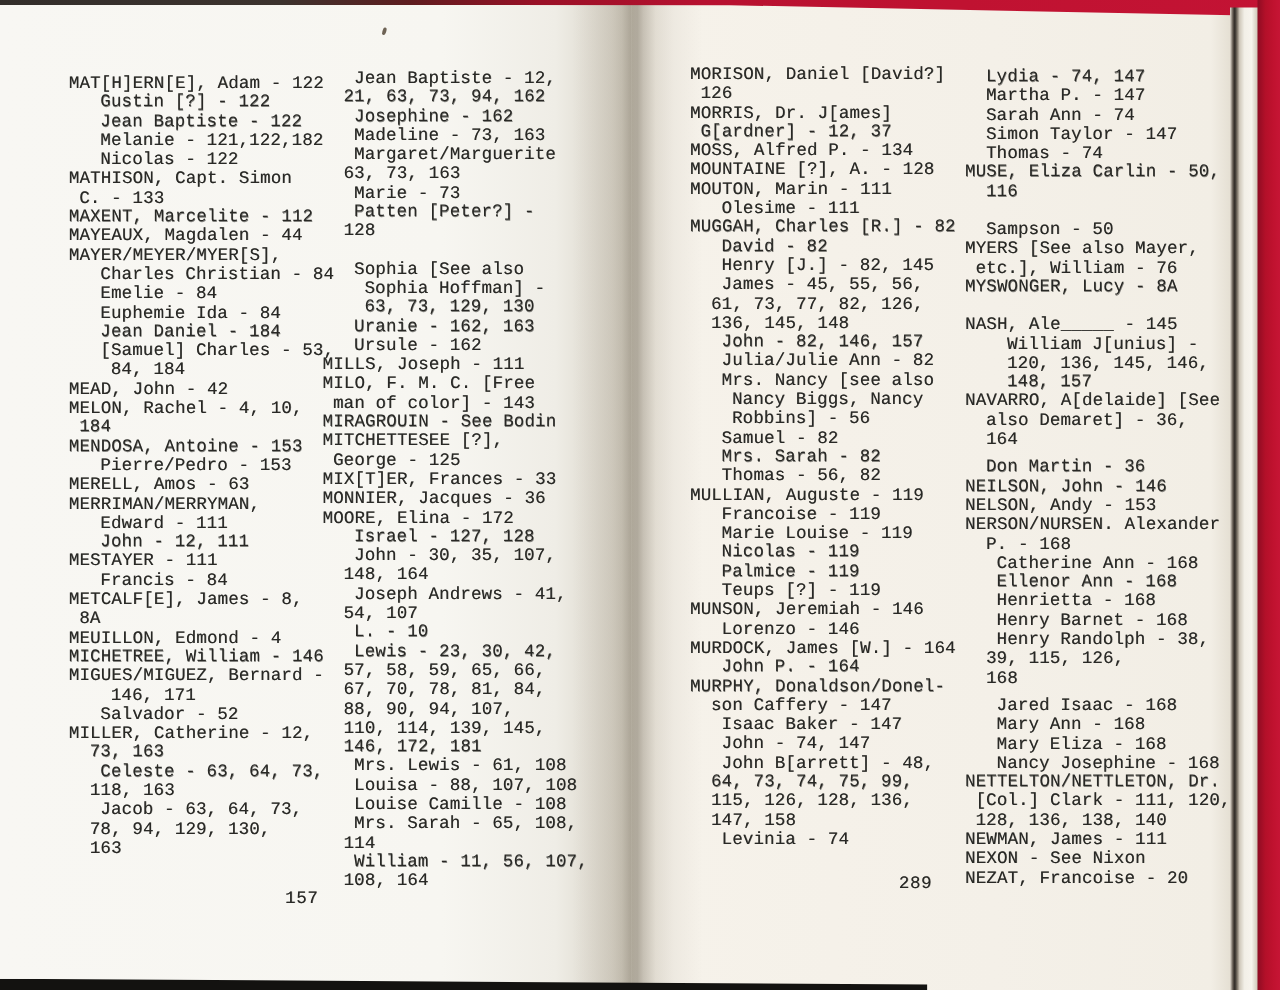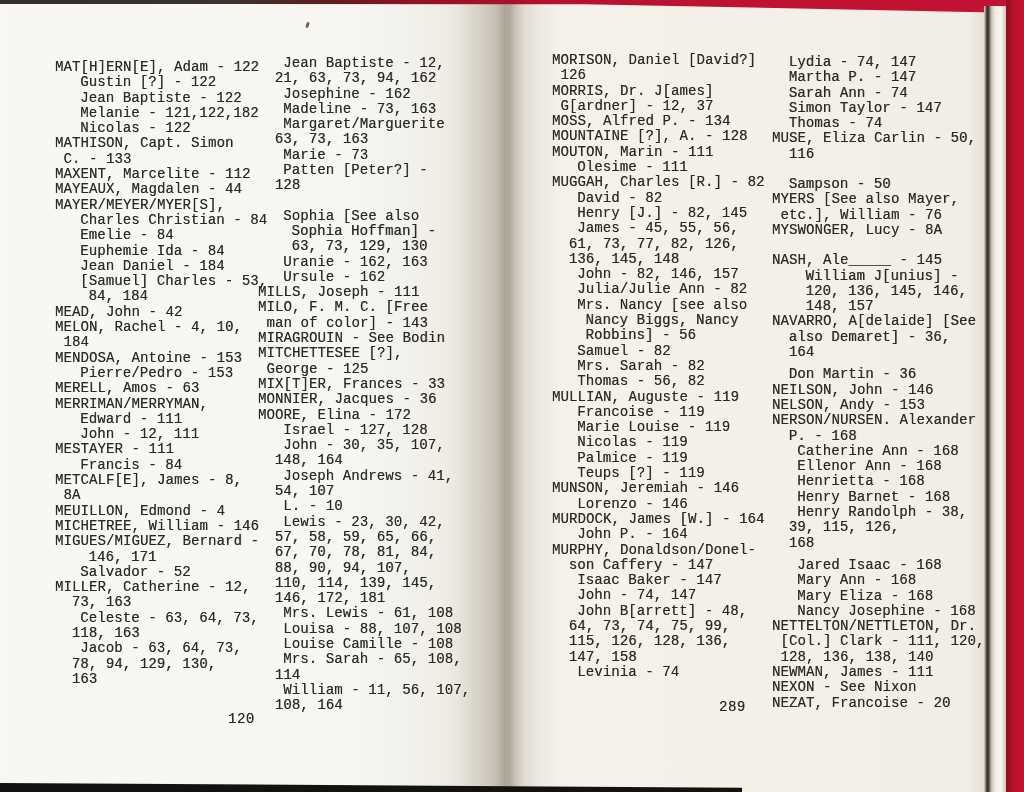--- a/index.html
+++ b/index.html
@@ -73,21 +73,21 @@
 
   <div class="page-left"></div>
   <div class="page-right"></div>
   <div class="gutter"></div>
 
   <div class="col c1"><div class="line" style="padding-left: 0ch;">MAT[H]ERN[E], Adam - 122</div><div class="line" style="padding-left: 3ch;">Gustin [?] - 122</div><div class="line" style="padding-left: 3ch;">Jean Baptiste - 122</div><div class="line" style="padding-left: 3ch;">Melanie - 121,122,182</div><div class="line" style="padding-left: 3ch;">Nicolas - 122</div><div class="line" style="padding-left: 0ch;">MATHISON, Capt. Simon</div><div class="line" style="padding-left: 1ch;">C. - 133</div><div class="line" style="padding-left: 0ch;">MAXENT, Marcelite - 112</div><div class="line" style="padding-left: 0ch;">MAYEAUX, Magdalen - 44</div><div class="line" style="padding-left: 0ch;">MAYER/MEYER/MYER[S],</div><div class="line" style="padding-left: 3ch;">Charles Christian - 84</div><div class="line" style="padding-left: 3ch;">Emelie - 84</div><div class="line" style="padding-left: 3ch;">Euphemie Ida - 84</div><div class="line" style="padding-left: 3ch;">Jean Daniel - 184</div><div class="line" style="padding-left: 3ch;">[Samuel] Charles - 53,</div><div class="line" style="padding-left: 4ch;">84, 184</div><div class="line" style="padding-left: 0ch;">MEAD, John - 42</div><div class="line" style="padding-left: 0ch;">MELON, Rachel - 4, 10,</div><div class="line" style="padding-left: 1ch;">184</div><div class="line" style="padding-left: 0ch;">MENDOSA, Antoine - 153</div><div class="line" style="padding-left: 3ch;">Pierre/Pedro - 153</div><div class="line" style="padding-left: 0ch;">MERELL, Amos - 63</div><div class="line" style="padding-left: 0ch;">MERRIMAN/MERRYMAN,</div><div class="line" style="padding-left: 3ch;">Edward - 111</div><div class="line" style="padding-left: 3ch;">John - 12, 111</div><div class="line" style="padding-left: 0ch;">MESTAYER - 111</div><div class="line" style="padding-left: 3ch;">Francis - 84</div><div class="line" style="padding-left: 0ch;">METCALF[E], James - 8,</div><div class="line" style="padding-left: 1ch;">8A</div><div class="line" style="padding-left: 0ch;">MEUILLON, Edmond - 4</div><div class="line" style="padding-left: 0ch;">MICHETREE, William - 146</div><div class="line" style="padding-left: 0ch;">MIGUES/MIGUEZ, Bernard -</div><div class="line" style="padding-left: 4ch;">146, 171</div><div class="line" style="padding-left: 3ch;">Salvador - 52</div><div class="line" style="padding-left: 0ch;">MILLER, Catherine - 12,</div><div class="line" style="padding-left: 2ch;">73, 163</div><div class="line" style="padding-left: 3ch;">Celeste - 63, 64, 73,</div><div class="line" style="padding-left: 2ch;">118, 163</div><div class="line" style="padding-left: 3ch;">Jacob - 63, 64, 73,</div><div class="line" style="padding-left: 2ch;">78, 94, 129, 130,</div><div class="line" style="padding-left: 2ch;">163</div></div>
   <div class="col c2"><div class="line" style="padding-left: 3ch;">Jean Baptiste - 12,</div><div class="line" style="padding-left: 2ch;">21, 63, 73, 94, 162</div><div class="line" style="padding-left: 3ch;">Josephine - 162</div><div class="line" style="padding-left: 3ch;">Madeline - 73, 163</div><div class="line" style="padding-left: 3ch;">Margaret/Marguerite</div><div class="line" style="padding-left: 2ch;">63, 73, 163</div><div class="line" style="padding-left: 3ch;">Marie - 73</div><div class="line" style="padding-left: 3ch;">Patten [Peter?] -</div><div class="line" style="padding-left: 2ch;">128</div><div class="line" style="padding-left: 3ch; margin-top: 15px;">Sophia [See also</div><div class="line" style="padding-left: 4ch;">Sophia Hoffman] -</div><div class="line" style="padding-left: 4ch;">63, 73, 129, 130</div><div class="line" style="padding-left: 3ch;">Uranie - 162, 163</div><div class="line" style="padding-left: 3ch;">Ursule - 162</div><div class="line" style="padding-left: 0ch;">MILLS, Joseph - 111</div><div class="line" style="padding-left: 0ch;">MILO, F. M. C. [Free</div><div class="line" style="padding-left: 1ch;">man of color] - 143</div><div class="line" style="padding-left: 0ch;">MIRAGROUIN - See Bodin</div><div class="line" style="padding-left: 0ch;">MITCHETTESEE [?],</div><div class="line" style="padding-left: 1ch;">George - 125</div><div class="line" style="padding-left: 0ch;">MIX[T]ER, Frances - 33</div><div class="line" style="padding-left: 0ch;">MONNIER, Jacques - 36</div><div class="line" style="padding-left: 0ch;">MOORE, Elina - 172</div><div class="line" style="padding-left: 3ch;">Israel - 127, 128</div><div class="line" style="padding-left: 3ch;">John - 30, 35, 107,</div><div class="line" style="padding-left: 2ch;">148, 164</div><div class="line" style="padding-left: 3ch;">Joseph Andrews - 41,</div><div class="line" style="padding-left: 2ch;">54, 107</div><div class="line" style="padding-left: 3ch;">L. - 10</div><div class="line" style="padding-left: 3ch;">Lewis - 23, 30, 42,</div><div class="line" style="padding-left: 2ch;">57, 58, 59, 65, 66,</div><div class="line" style="padding-left: 2ch;">67, 70, 78, 81, 84,</div><div class="line" style="padding-left: 2ch;">88, 90, 94, 107,</div><div class="line" style="padding-left: 2ch;">110, 114, 139, 145,</div><div class="line" style="padding-left: 2ch;">146, 172, 181</div><div class="line" style="padding-left: 3ch;">Mrs. Lewis - 61, 108</div><div class="line" style="padding-left: 3ch;">Louisa - 88, 107, 108</div><div class="line" style="padding-left: 3ch;">Louise Camille - 108</div><div class="line" style="padding-left: 3ch;">Mrs. Sarah - 65, 108,</div><div class="line" style="padding-left: 2ch;">114</div><div class="line" style="padding-left: 3ch;">William - 11, 56, 107,</div><div class="line" style="padding-left: 2ch;">108, 164</div></div>
   <div class="col c3"><div class="line" style="padding-left: 0ch;">MORISON, Daniel [David?]</div><div class="line" style="padding-left: 1ch;">126</div><div class="line" style="padding-left: 0ch;">MORRIS, Dr. J[ames]</div><div class="line" style="padding-left: 1ch;">G[ardner] - 12, 37</div><div class="line" style="padding-left: 0ch;">MOSS, Alfred P. - 134</div><div class="line" style="padding-left: 0ch;">MOUNTAINE [?], A. - 128</div><div class="line" style="padding-left: 0ch;">MOUTON, Marin - 111</div><div class="line" style="padding-left: 3ch;">Olesime - 111</div><div class="line" style="padding-left: 0ch;">MUGGAH, Charles [R.] - 82</div><div class="line" style="padding-left: 3ch;">David - 82</div><div class="line" style="padding-left: 3ch;">Henry [J.] - 82, 145</div><div class="line" style="padding-left: 3ch;">James - 45, 55, 56,</div><div class="line" style="padding-left: 2ch;">61, 73, 77, 82, 126,</div><div class="line" style="padding-left: 2ch;">136, 145, 148</div><div class="line" style="padding-left: 3ch;">John - 82, 146, 157</div><div class="line" style="padding-left: 3ch;">Julia/Julie Ann - 82</div><div class="line" style="padding-left: 3ch;">Mrs. Nancy [see also</div><div class="line" style="padding-left: 4ch;">Nancy Biggs, Nancy</div><div class="line" style="padding-left: 4ch;">Robbins] - 56</div><div class="line" style="padding-left: 3ch;">Samuel - 82</div><div class="line" style="padding-left: 3ch;">Mrs. Sarah - 82</div><div class="line" style="padding-left: 3ch;">Thomas - 56, 82</div><div class="line" style="padding-left: 0ch;">MULLIAN, Auguste - 119</div><div class="line" style="padding-left: 3ch;">Francoise - 119</div><div class="line" style="padding-left: 3ch;">Marie Louise - 119</div><div class="line" style="padding-left: 3ch;">Nicolas - 119</div><div class="line" style="padding-left: 3ch;">Palmice - 119</div><div class="line" style="padding-left: 3ch;">Teups [?] - 119</div><div class="line" style="padding-left: 0ch;">MUNSON, Jeremiah - 146</div><div class="line" style="padding-left: 3ch;">Lorenzo - 146</div><div class="line" style="padding-left: 0ch;">MURDOCK, James [W.] - 164</div><div class="line" style="padding-left: 3ch;">John P. - 164</div><div class="line" style="padding-left: 0ch;">MURPHY, Donaldson/Donel-</div><div class="line" style="padding-left: 2ch;">son Caffery - 147</div><div class="line" style="padding-left: 3ch;">Isaac Baker - 147</div><div class="line" style="padding-left: 3ch;">John - 74, 147</div><div class="line" style="padding-left: 3ch;">John B[arrett] - 48,</div><div class="line" style="padding-left: 2ch;">64, 73, 74, 75, 99,</div><div class="line" style="padding-left: 2ch;">115, 126, 128, 136,</div><div class="line" style="padding-left: 2ch;">147, 158</div><div class="line" style="padding-left: 3ch;">Levinia - 74</div></div>
   <div class="col c4"><div class="line" style="padding-left: 2ch;">Lydia - 74, 147</div><div class="line" style="padding-left: 2ch;">Martha P. - 147</div><div class="line" style="padding-left: 2ch;">Sarah Ann - 74</div><div class="line" style="padding-left: 2ch;">Simon Taylor - 147</div><div class="line" style="padding-left: 2ch;">Thomas - 74</div><div class="line" style="padding-left: 0ch;">MUSE, Eliza Carlin - 50,</div><div class="line" style="padding-left: 2ch;">116</div><div class="line" style="padding-left: 2ch; margin-top: 15px;">Sampson - 50</div><div class="line" style="padding-left: 0ch;">MYERS [See also Mayer,</div><div class="line" style="padding-left: 1ch;">etc.], William - 76</div><div class="line" style="padding-left: 0ch;">MYSWONGER, Lucy - 8A</div><div class="line" style="padding-left: 0ch; margin-top: 15px;">NASH, Ale_____ - 145</div><div class="line" style="padding-left: 4ch;">William J[unius] -</div><div class="line" style="padding-left: 4ch;">120, 136, 145, 146,</div><div class="line" style="padding-left: 4ch;">148, 157</div><div class="line" style="padding-left: 0ch;">NAVARRO, A[delaide] [See</div><div class="line" style="padding-left: 2ch;">also Demaret] - 36,</div><div class="line" style="padding-left: 2ch;">164</div><div class="line" style="padding-left: 2ch; margin-top: 7px;">Don Martin - 36</div><div class="line" style="padding-left: 0ch;">NEILSON, John - 146</div><div class="line" style="padding-left: 0ch;">NELSON, Andy - 153</div><div class="line" style="padding-left: 0ch;">NERSON/NURSEN. Alexander</div><div class="line" style="padding-left: 2ch;">P. - 168</div><div class="line" style="padding-left: 3ch;">Catherine Ann - 168</div><div class="line" style="padding-left: 3ch;">Ellenor Ann - 168</div><div class="line" style="padding-left: 3ch;">Henrietta - 168</div><div class="line" style="padding-left: 3ch;">Henry Barnet - 168</div><div class="line" style="padding-left: 3ch;">Henry Randolph - 38,</div><div class="line" style="padding-left: 2ch;">39, 115, 126,</div><div class="line" style="padding-left: 2ch;">168</div><div class="line" style="padding-left: 3ch; margin-top: 7px;">Jared Isaac - 168</div><div class="line" style="padding-left: 3ch;">Mary Ann - 168</div><div class="line" style="padding-left: 3ch;">Mary Eliza - 168</div><div class="line" style="padding-left: 3ch;">Nancy Josephine - 168</div><div class="line" style="padding-left: 0ch;">NETTELTON/NETTLETON, Dr.</div><div class="line" style="padding-left: 1ch;">[Col.] Clark - 111, 120,</div><div class="line" style="padding-left: 1ch;">128, 136, 138, 140</div><div class="line" style="padding-left: 0ch;">NEWMAN, James - 111</div><div class="line" style="padding-left: 0ch;">NEXON - See Nixon</div><div class="line" style="padding-left: 0ch;">NEZAT, Francoise - 20</div></div>
 
-  <div class="pagenum pn1">120</div>
+  <div class="pagenum pn1">157</div>
   <div class="pagenum pn2">289</div>
 
   <div class="top-edge"></div>
   <div class="bottom-edge"></div>
   <div class="page-stack"></div>
   <div class="cover-edge"></div>
   <div class="speck"></div>
 
 </div>
 

